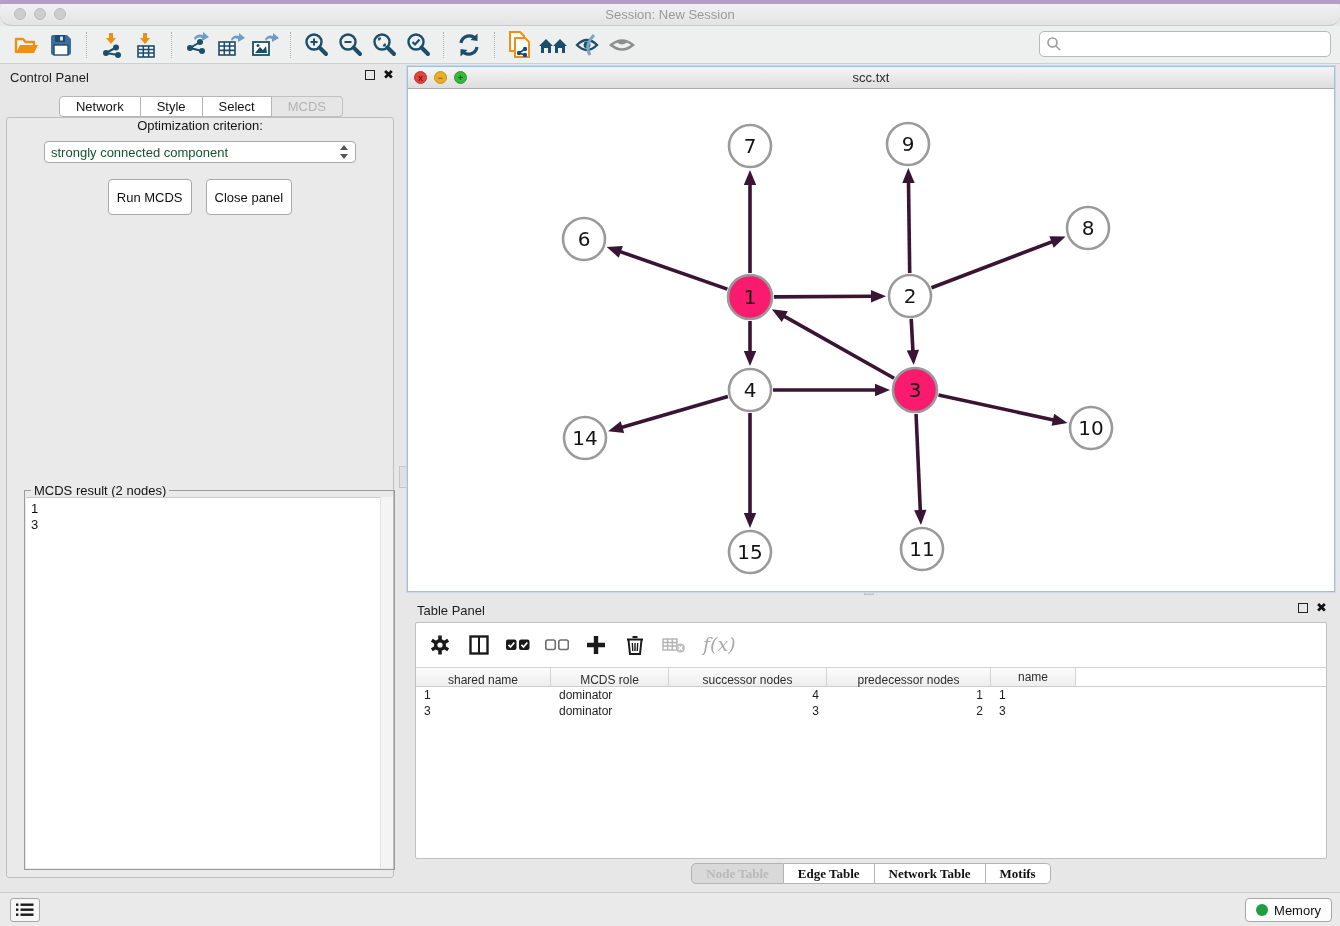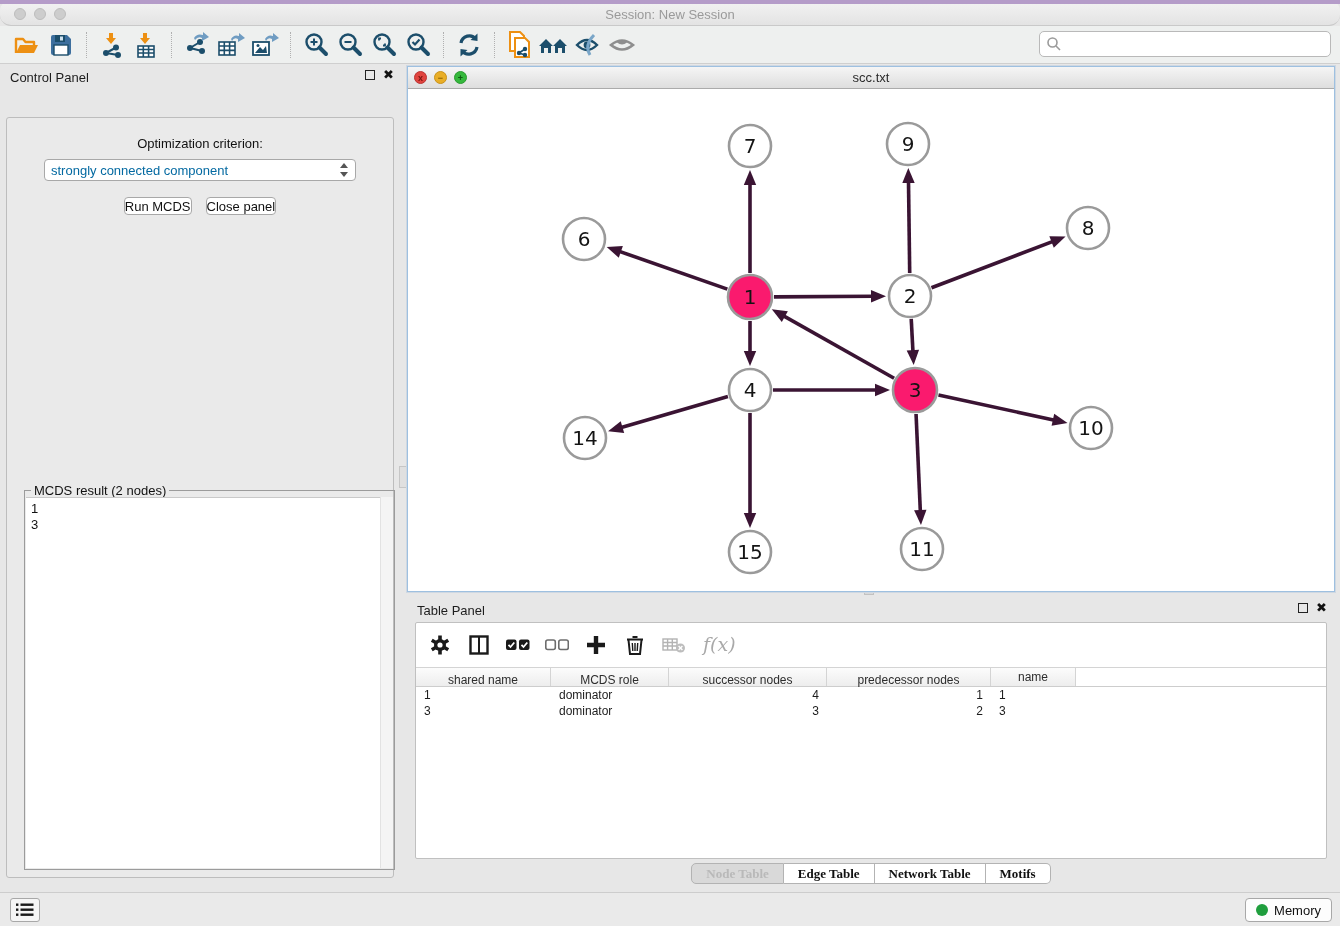--- a/index.html
+++ b/index.html
@@ -32,26 +32,26 @@
   .close-x { font-size:13px; font-weight:bold; color:#111; line-height:10px; }
 
   .cp-tabs { position:absolute; left:0; top:32px; width:100%; display:flex; justify-content:center; z-index:2; }
   .cp-tab { height:21px; padding:0 16px; font-size:13px; line-height:20px; background:#fff;
     border:1px solid #b5b5b5; border-left:none; color:#111; }
   .cp-tab:first-child { border-left:1px solid #b5b5b5; border-radius:4px 0 0 4px; }
   .cp-tab.selected { background:#e6e6e6; color:#b3b3b3; border-radius:0 4px 4px 0; border-color:#c2c2c2; }
 
   .cp-content { position:absolute; left:6px; top:53px; width:388px; height:761px;
     background:#eaeaea; border:1px solid #bdbdbd; border-radius:3px; }
-  .opt-label { text-align:center; margin-top:18px; font-size:13px; color:#111; }
+  .opt-label { text-align:center; font-size:13px; color:#111; }
   .dropdown { margin:8px auto 16px auto; width:312px; height:22px; background:#fff; border:1px solid #a8a8a8;
-    border-radius:4px; display:flex; align-items:center; font-size:13px; padding:0 6px; color:#0369a1; }
+    border-radius:4px; display:flex; align-items:center; font-size:13px; padding:0 6px; color:#14532d; }
   .dropdown .dd-text { flex:1; }
   .btn-row { display:flex; justify-content:center; gap:14px; margin-top:10px; }
-  .mac-btn { height:18px; padding:0 0; background:#fff; border:1px solid #a8a8a8; border-radius:4px;
+  .mac-btn { height:36px; padding:0 8px; background:#fff; border:1px solid #a8a8a8; border-radius:4px;
     font-size:13px; color:#111; display:flex; align-items:center; }
 
   .result-group { position:absolute; left:17px; top:372px; width:371px; height:380px;
     border:1px solid #9b9b9b; }
   .result-legend { position:absolute; left:6px; top:-8px; background:#eaeaea; padding:0 3px; font-size:13px; color:#111; }
   .result-area { position:absolute; left:1px; top:6px; right:1px; bottom:1px; background:#fff;
     border-top:1px solid #c9c9c9; font-size:13px; color:#111; padding:3px 5px; line-height:16px; white-space:pre-line; }
   .result-scroll { position:absolute; right:1px; top:6px; width:13px; bottom:1px; background:#f4f4f4; border-left:1px solid #e2e2e2; }
 
   
@@ -249,20 +249,26 @@
 </div>
 
 <div class="control-panel">
   <div class="panel-titlerow">
     <span>Control Panel</span>
     <span class="panel-winbtns">
       <span class="float-box"></span>
       <span class="close-x">✖</span>
     </span>
   </div>
+  <div class="cp-tabs">
+      <div class="cp-tab">Network</div>
+      <div class="cp-tab">Style</div>
+      <div class="cp-tab">Select</div>
+      <div class="cp-tab selected">MCDS</div>
+    </div>
   <div class="cp-content">
     <div class="opt-label">Optimization criterion:</div>
     <div class="dropdown">
       <span class="dd-text">strongly connected component</span>
       <svg width="10" height="16" viewBox="0 0 10 16">
         <path d="M5 1 L9 6 L1 6 Z" fill="#555"></path>
         <path d="M5 15 L9 10 L1 10 Z" fill="#555"></path>
       </svg>
     </div>
     <div class="btn-row">

